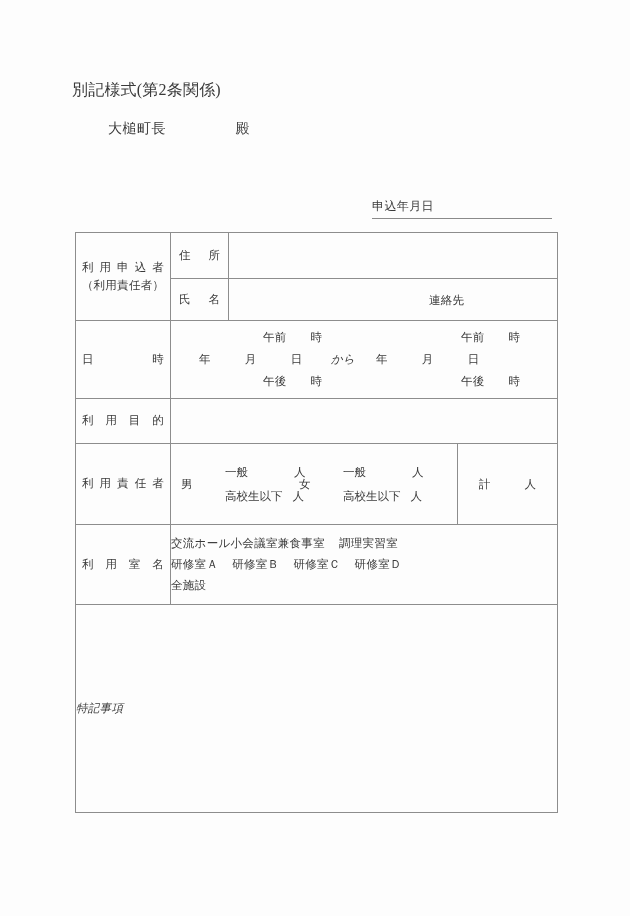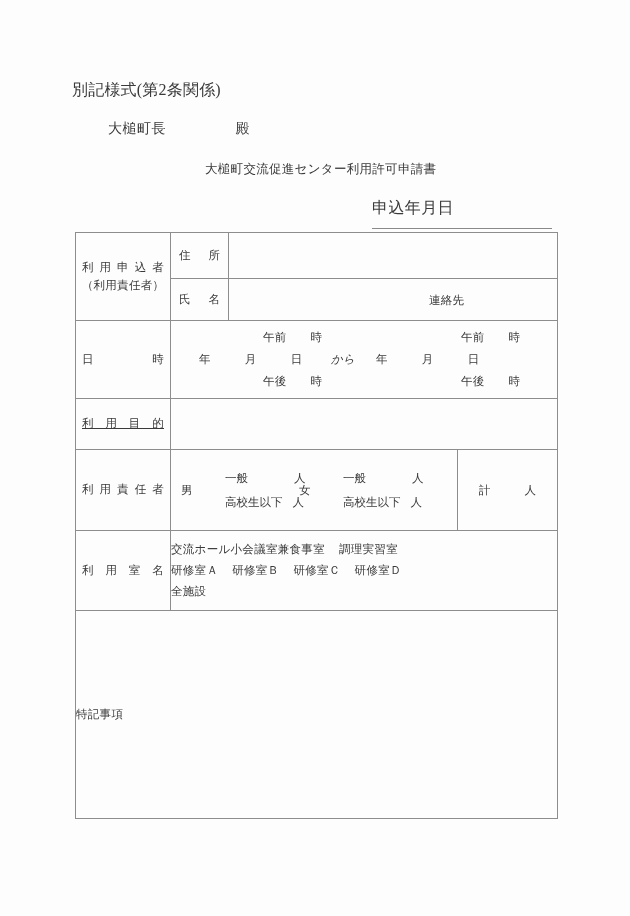--- a/index.html
+++ b/index.html
@@ -51,24 +51,24 @@
     top: 161px;
     font-size: 12.5px;
     letter-spacing: 0.3px;
     white-space: nowrap;
   }
   .apply-date {
     position: absolute;
     left: 372px;
     top: 198px;
     width: 180px;
-    font-size: 16px;
+    font-size: 12px;
     letter-spacing: 0.4px;
     border-bottom: 1px solid #8a8a8a;
-    padding-bottom: 9px;
+    padding-bottom: 3px;
     white-space: nowrap;
   }
 
   
   .form-table {
     position: absolute;
     left: 75px;
     top: 232px;
     width: 482px;
     border-collapse: collapse;
@@ -108,24 +108,24 @@
     text-align-last: justify;
     padding: 0 8px;
   }
 
   .blank-cell { padding: 6px 8px; }
 
   
   .r-addr   { height: 46px; }
   .r-name   { height: 42px; }
   .r-date   { height: 77px; }
-  .r-purpose{ height: 51px; text-decoration: underline; }
+  .r-purpose{ height: 45px; }
   .r-people { height: 80px; }
   .r-rooms  { height: 80px; }
-  .r-notes  { height: 208px; }
+  .r-notes  { height: 208px; font-style: italic; }
 
   
   .name-field {
     position: relative;
     height: 100%;
   }
   .contact-label {
     position: absolute;
     left: 200px;
     top: 50%;
@@ -214,21 +214,20 @@
 
 <div class="page">
 
   <div class="form-code">別記様式(第2条関係)</div>
 
   <div class="addressee-row">
     <span class="addressee-name">大槌町長</span>
     <span class="honorific">殿</span>
   </div>
 
-  <div class="doc-title">大槌町交流促進センター利用許可申請書</div>
 
   <div class="apply-date">申込年月日</div>
 
   <table class="form-table">
     <colgroup>
       <col style="width:95px">
       <col style="width:58px">
       <col style="width:229px">
       <col style="width:100px">
     </colgroup>

